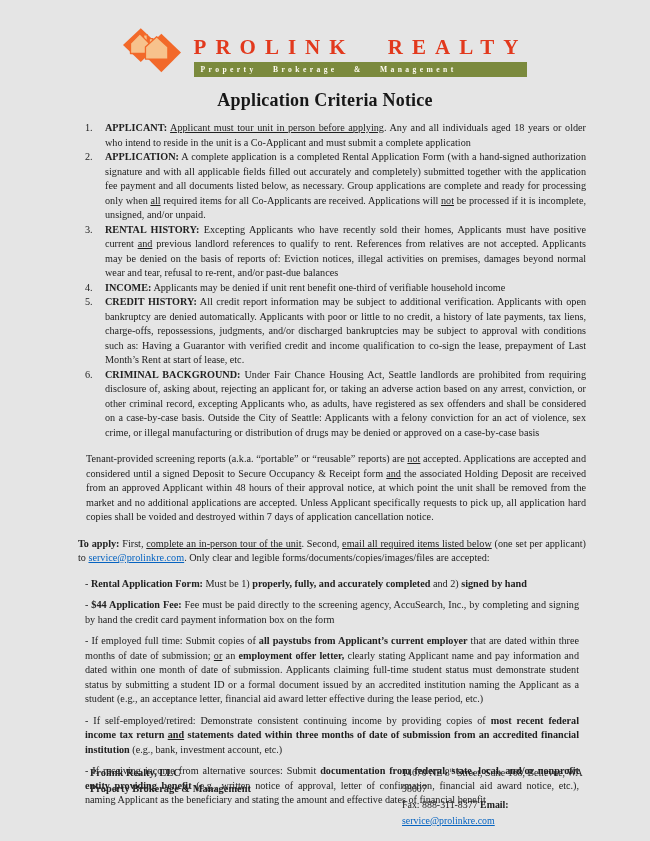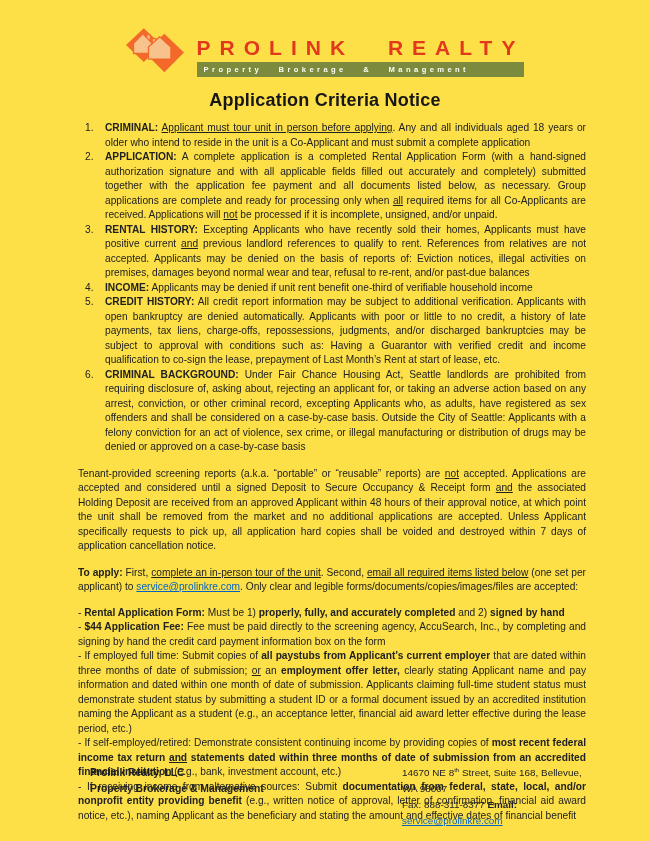--- a/index.html
+++ b/index.html
@@ -8,22 +8,22 @@
     --logo-orange:#f2692a;
     --house-tan:#f7c28c;
     --link-blue:#0563c1;
     --ink:#212121;
   }
   *{box-sizing:border-box;}
   html,body{margin:0;padding:0;background:#ffffff;}
   .page{
     position:relative;
     width:650px;height:841px;
-    background:#fde047;
-    font-family:Liberation Sans, sans-serif;
+    background:#e5e5e5;
+    font-family:Liberation Serif, serif;
     color:var(--ink);
     overflow:hidden;
   }
   
   .header{
     padding-top:26px;
     display:flex;
     justify-content:center;
     align-items:flex-start;
     gap:13px;
@@ -64,23 +64,23 @@
   
   .content{
     margin:0 64px 0 78px;
     font-size:10.2px;
     line-height:14.5px;
     text-align:justify;
   }
   ol.criteria{list-style:none;margin:0;padding:0;}
   ol.criteria li{position:relative;padding-left:27px;}
   ol.criteria .num{position:absolute;left:7px;top:0;}
-  .para{margin:12px 0 0 0;}
+  .para{margin:12px 0 0 8px;}
   .apply-intro{margin:12px 0 11px 0;}
-  .req{margin:0;}
+  .req{margin:7px;}
   .b{font-weight:bold;}
   .u{text-decoration:underline;}
   .sup{vertical-align:super;font-size:0.62em;line-height:0;}
   .lnk{color:var(--link-blue);text-decoration:underline;cursor:pointer;}
   
   .footer{
     position:absolute;
     left:90px;top:765px;
     width:508px;
     display:flex;
@@ -111,21 +111,21 @@
       <div class="brand-tagline">Property Brokerage &amp; Management</div>
     </div>
   </header>
 
   <h1 class="doc-title">Application Criteria Notice</h1>
 
   <main class="content">
 
     <ol class="criteria">
       <li>
-        <span class="num">1.</span><span><span class="b">CRIMINAL:</span><span> </span><span class="u">Applicant must tour unit in person before applying</span><span>. Any and all individuals aged 18 years or older who intend to reside in the unit is a Co-Applicant and must submit a complete application</span></span>
+        <span class="num">1.</span><span><span class="b">APPLICANT:</span><span> </span><span class="u">Applicant must tour unit in person before applying</span><span>. Any and all individuals aged 18 years or older who intend to reside in the unit is a Co-Applicant and must submit a complete application</span></span>
       </li>
       <li>
         <span class="num">2.</span><span><span class="b">APPLICATION:</span><span> A complete application is a completed Rental Application Form (with a hand-signed authorization signature and with all applicable fields filled out accurately and completely) submitted together with the application fee payment and all documents listed below, as necessary. Group applications are complete and ready for processing only when </span><span class="u">all</span><span> required items for all Co-Applicants are received. Applications will </span><span class="u">not</span><span> be processed if it is incomplete, unsigned, and/or unpaid.</span></span>
       </li>
       <li>
         <span class="num">3.</span><span><span class="b">RENTAL HISTORY:</span><span> Excepting Applicants who have recently sold their homes, Applicants must have positive current </span><span class="u">and</span><span> previous landlord references to qualify to rent. References from relatives are not accepted. Applicants may be denied on the basis of reports of: Eviction notices, illegal activities on premises, damages beyond normal wear and tear, refusal to re-rent, and/or past-due balances</span></span>
       </li>
       <li>
         <span class="num">4.</span><span><span class="b">INCOME:</span><span> Applicants may be denied if unit rent benefit one-third of verifiable household income</span></span>
       </li>

